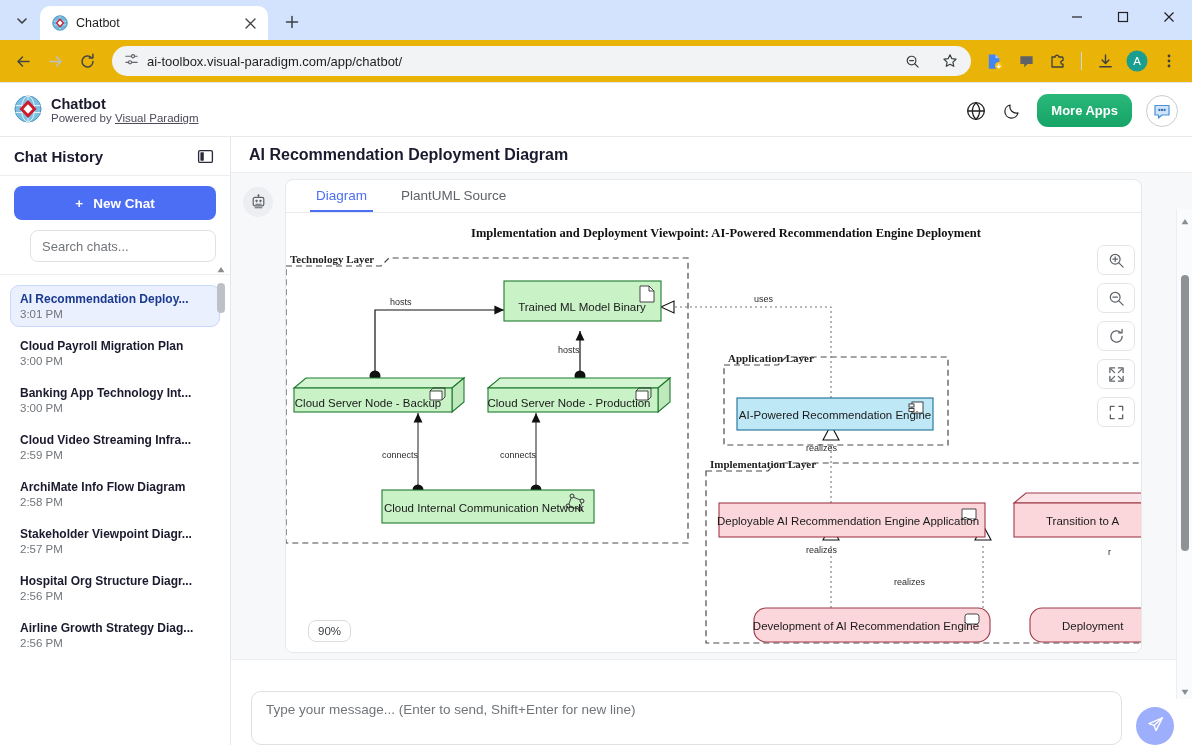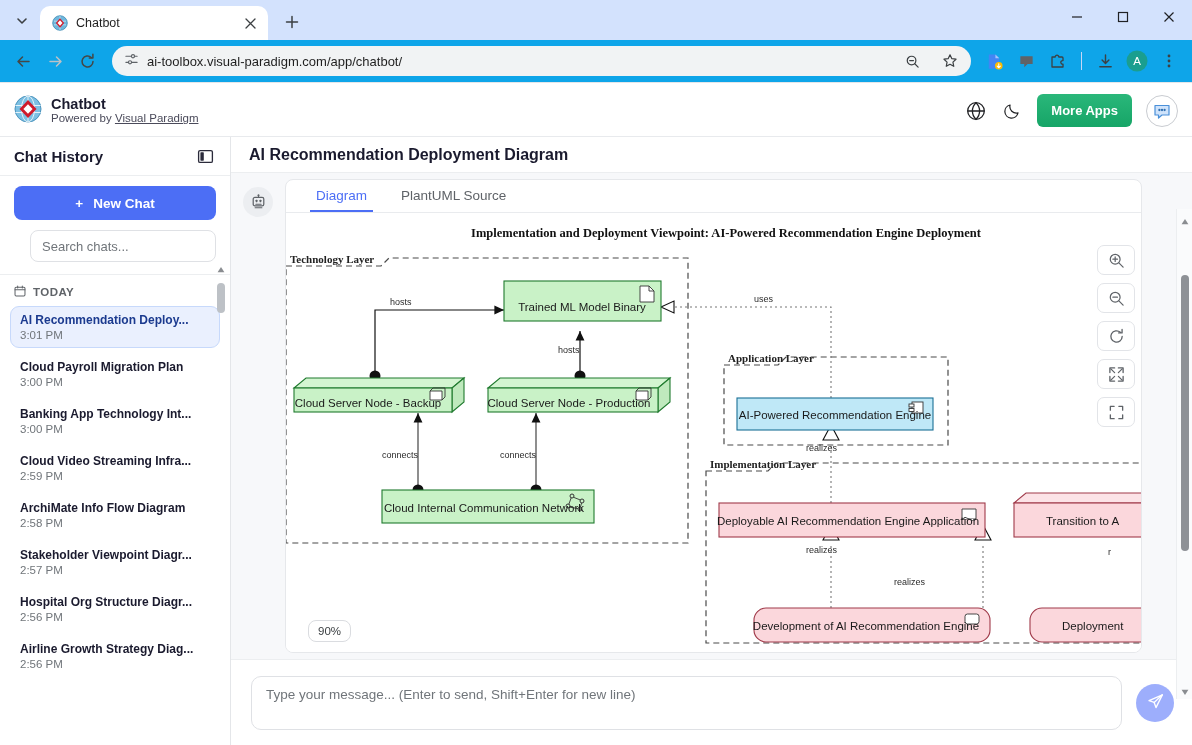--- a/index.html
+++ b/index.html
@@ -44,21 +44,21 @@
   .winctrls {
     position: absolute; right: 0; top: 0; height: 40px; display: flex;
   }
   .winbtn {
     width: 46px; height: 34px; display: flex; align-items: center;
     justify-content: center; cursor: pointer; color: #202124;
   }
 
   .navbar {
     position: absolute; left: 0; top: 40px; width: 1192px; height: 43px;
-    background: #0ea5e9; display: flex; align-items: center; gap: 2px;
+    background: #eab308; display: flex; align-items: center; gap: 2px;
     padding: 0 8px; border-bottom: 1px solid #e4e6e9;
   }
   .navbtn {
     width: 30px; height: 30px; border-radius: 50%;
     display: flex; align-items: center; justify-content: center;
     cursor: pointer; color: #444746; flex: 0 0 auto;
   }
   .navbtn.disabled { color: #bdc1c6; }
   .omnibox {
     flex: 1; height: 30px; background: #f1f3f4; border-radius: 16px;
@@ -77,21 +77,21 @@
   .brand { display: flex; align-items: center; gap: 9px; }
   .brand-text { display: flex; flex-direction: column; line-height: 1.15; }
   .brand-title { font-size: 14.5px; font-weight: 700; color: #1a1a2e; }
   .brand-sub { font-size: 11.5px; color: #4a4a5a; }
   .brand-sub a { color: #4a4a5a; text-decoration: underline; }
   .header-right { margin-left: auto; display: flex; align-items: center; gap: 14px; }
   .hdr-icon { width: 22px; height: 22px; display: flex; align-items: center; justify-content: center; cursor: pointer; color: #202124; }
   .more-apps {
     background: linear-gradient(180deg,#2ab77a 0%,#16a567 100%);
     color: #fff; font-size: 13px; font-weight: 700; border: none;
-    border-radius: 6px; padding: 9px 14px; cursor: pointer;
+    border-radius: 11px; padding: 9px 14px; cursor: pointer;
   }
   .bot-avatar {
     width: 32px; height: 32px; border-radius: 50%; border: 1.5px solid #c9ccd1;
     display: flex; align-items: center; justify-content: center; cursor: pointer;
     background: #fff;
   }
 
   
   .sidebar {
     position: absolute; left: 0; top: 137px; width: 231px; height: 608px;
@@ -191,21 +191,21 @@
     background: #fafbfc; border-left: 1px solid #eceef0;
   }
   .ms-thumb {
     position: absolute; left: 4px; top: 66px; width: 8px; height: 276px;
     background: #8e9196; border-radius: 4px; cursor: pointer;
   }
   .ms-arrow { position: absolute; left: 3px; width: 10px; height: 10px; cursor: pointer; }
 
   
   .composer {
-    height: 86px; background: #fff; display: flex; align-items: center;
+    height: 86px; background: #fff; display: flex; align-items: flex-end;
     gap: 14px; padding: 0 18px 0 20px; border-top: 1px solid #eceef0;
   }
   .composer-box {
     flex: 1; height: 54px; border: 1px solid #dfe1e5; border-radius: 10px;
     padding: 10px 14px; font-size: 13.5px; color: #70757a;
     font-family: "Liberation Sans", sans-serif; resize: none; outline: none;
   }
   .composer-box::placeholder { color: #70757a; }
   .send-btn {
     width: 38px; height: 38px; border-radius: 50%; background: #9daefc;
@@ -400,29 +400,20 @@
     <div class="sb-top">
       <button class="new-chat">
         <span>+</span>
         <span>New Chat</span>
       </button>
       <div class="search-wrap">
         <input class="search-input" placeholder="Search chats..." style="">
       </div>
     </div>
     <div class="sb-list">
-      <div class="sb-group-label">
-        <span>
-          <svg width="12" height="12" viewBox="0 0 14 14">
-              <rect x="1.2" y="2.5" width="11.6" height="10.3" rx="1.3" fill="none" stroke="#5f6368" stroke-width="1.2"></rect>
-              <path d="M1.2 5.5h11.6M4.3 1.2v2.4M9.7 1.2v2.4" stroke="#5f6368" stroke-width="1.2" stroke-linecap="round"></path>
-            </svg>
-        </span>
-        <span>TODAY</span>
-      </div>
 
       <div class="chat-item active">
         <div class="chat-name">AI Recommendation Deploy...</div>
         <div class="chat-time">3:01 PM</div>
       </div>
       <div class="chat-item">
         <div class="chat-name">Cloud Payroll Migration Plan</div>
         <div class="chat-time">3:00 PM</div>
       </div>
       <div class="chat-item">

